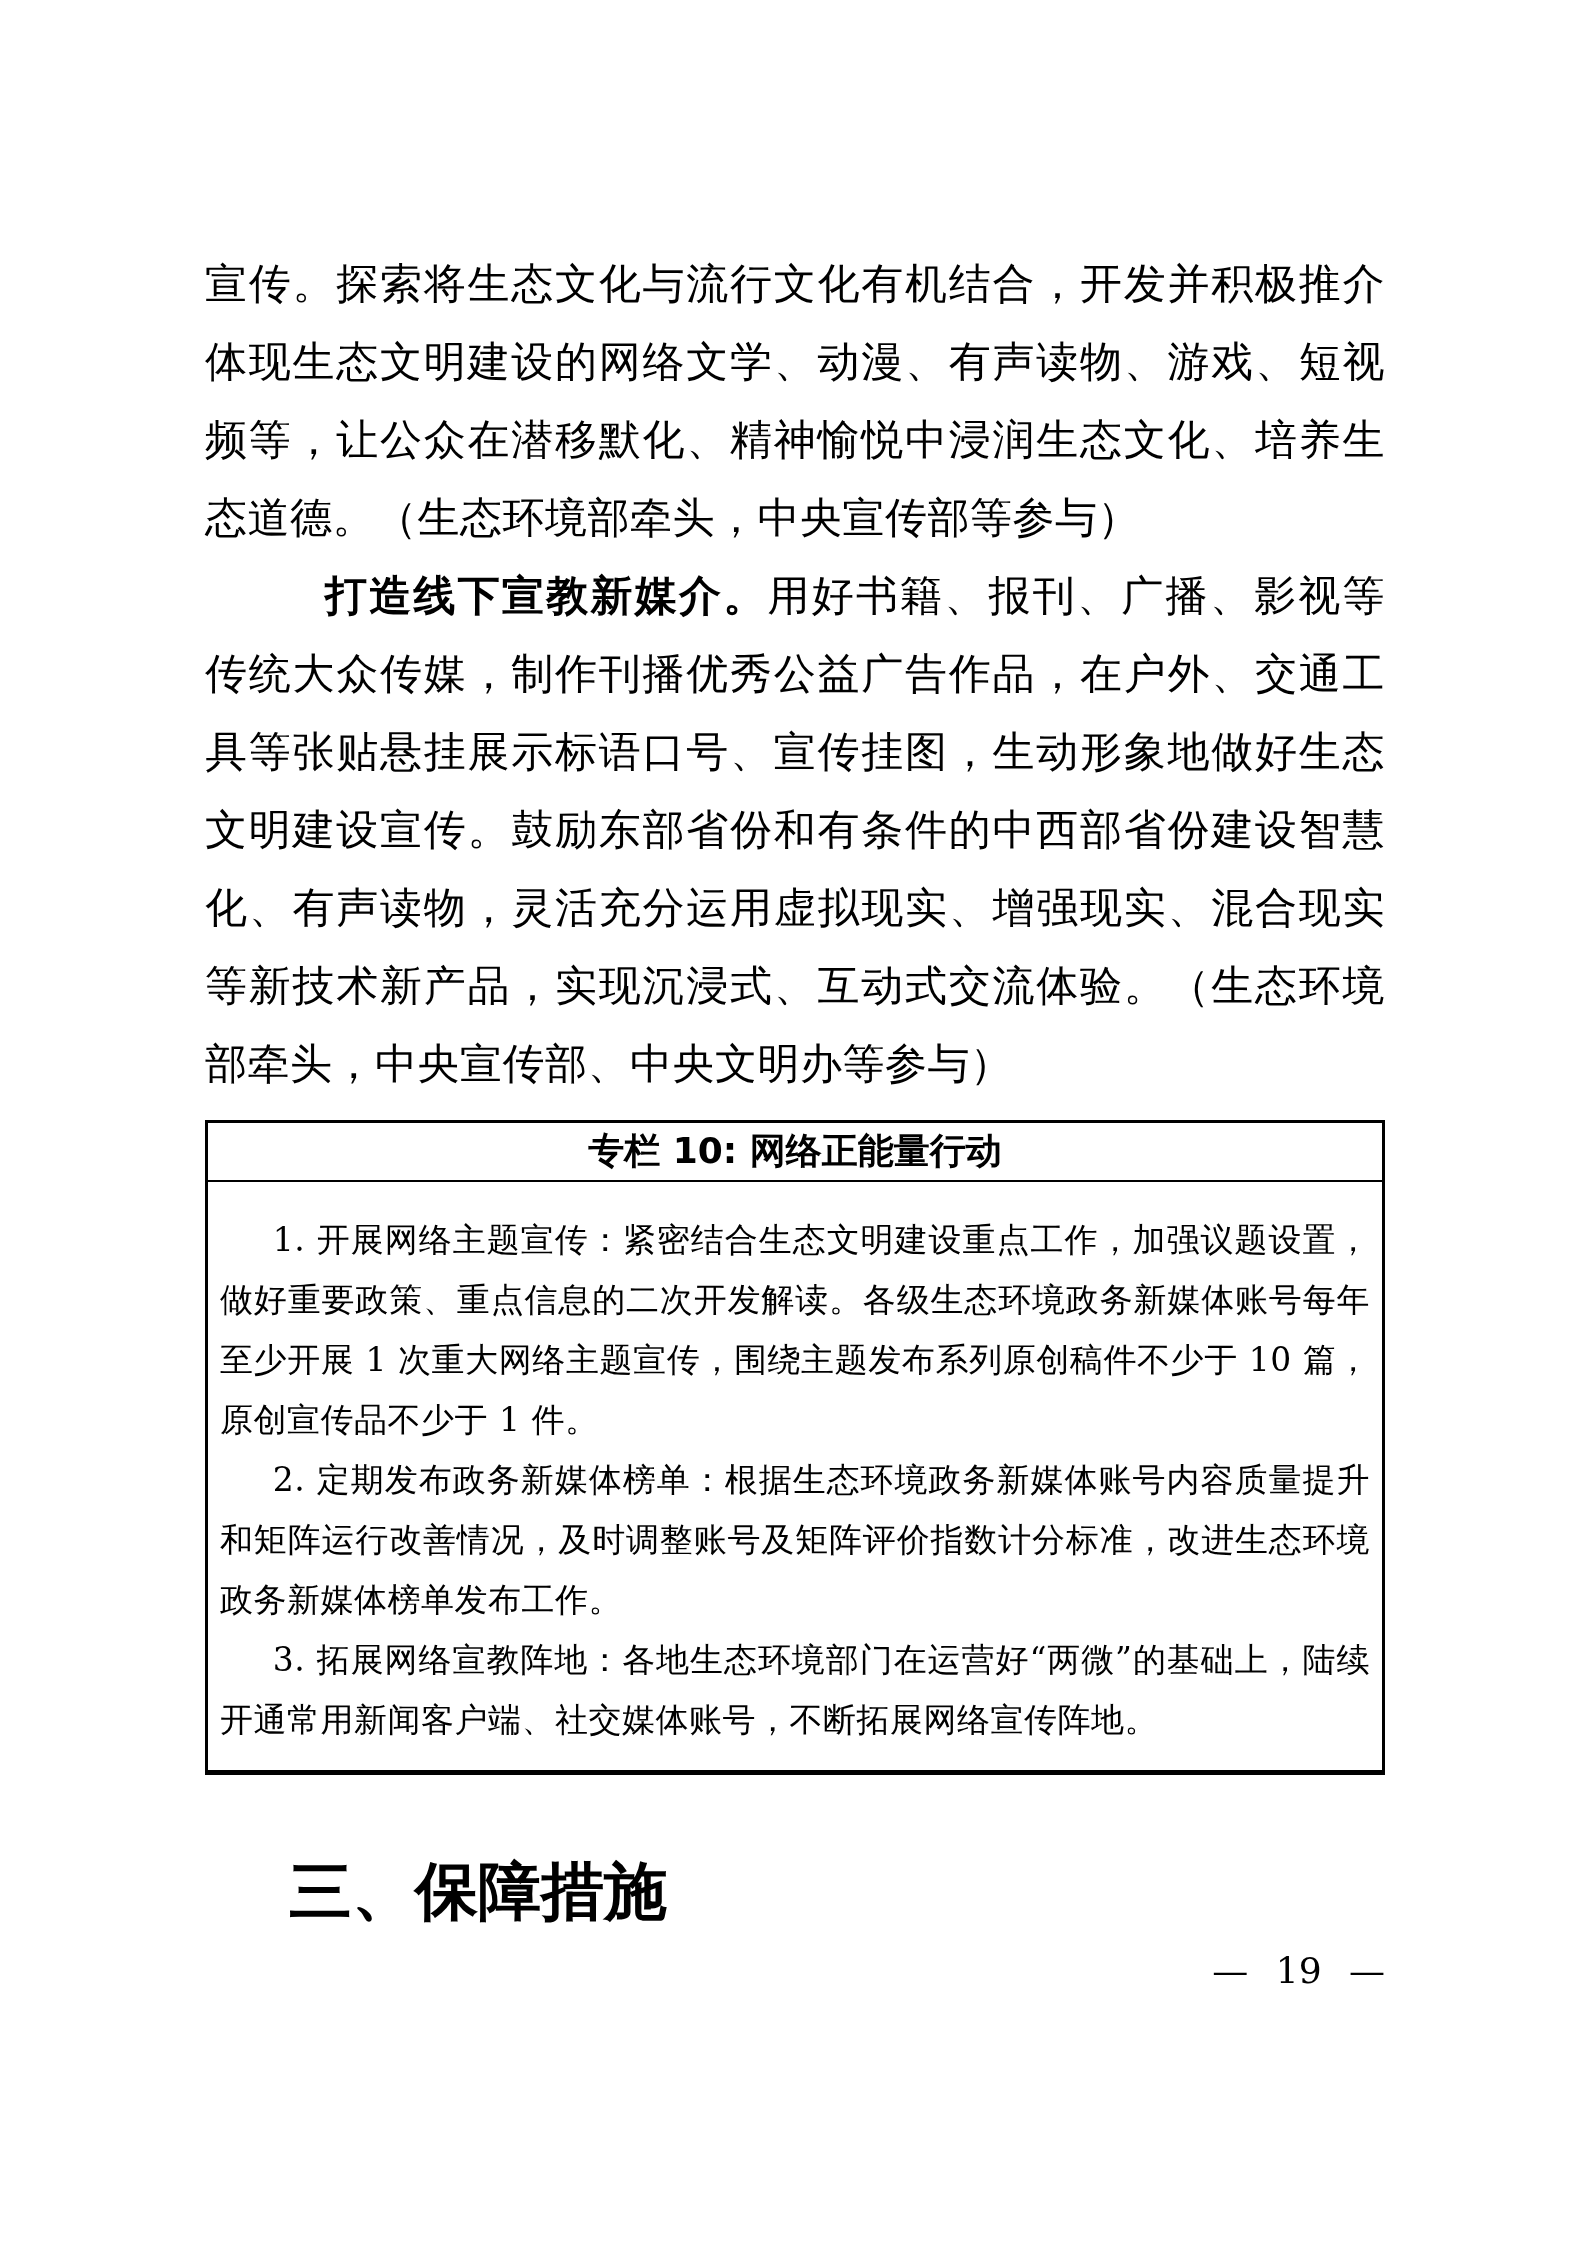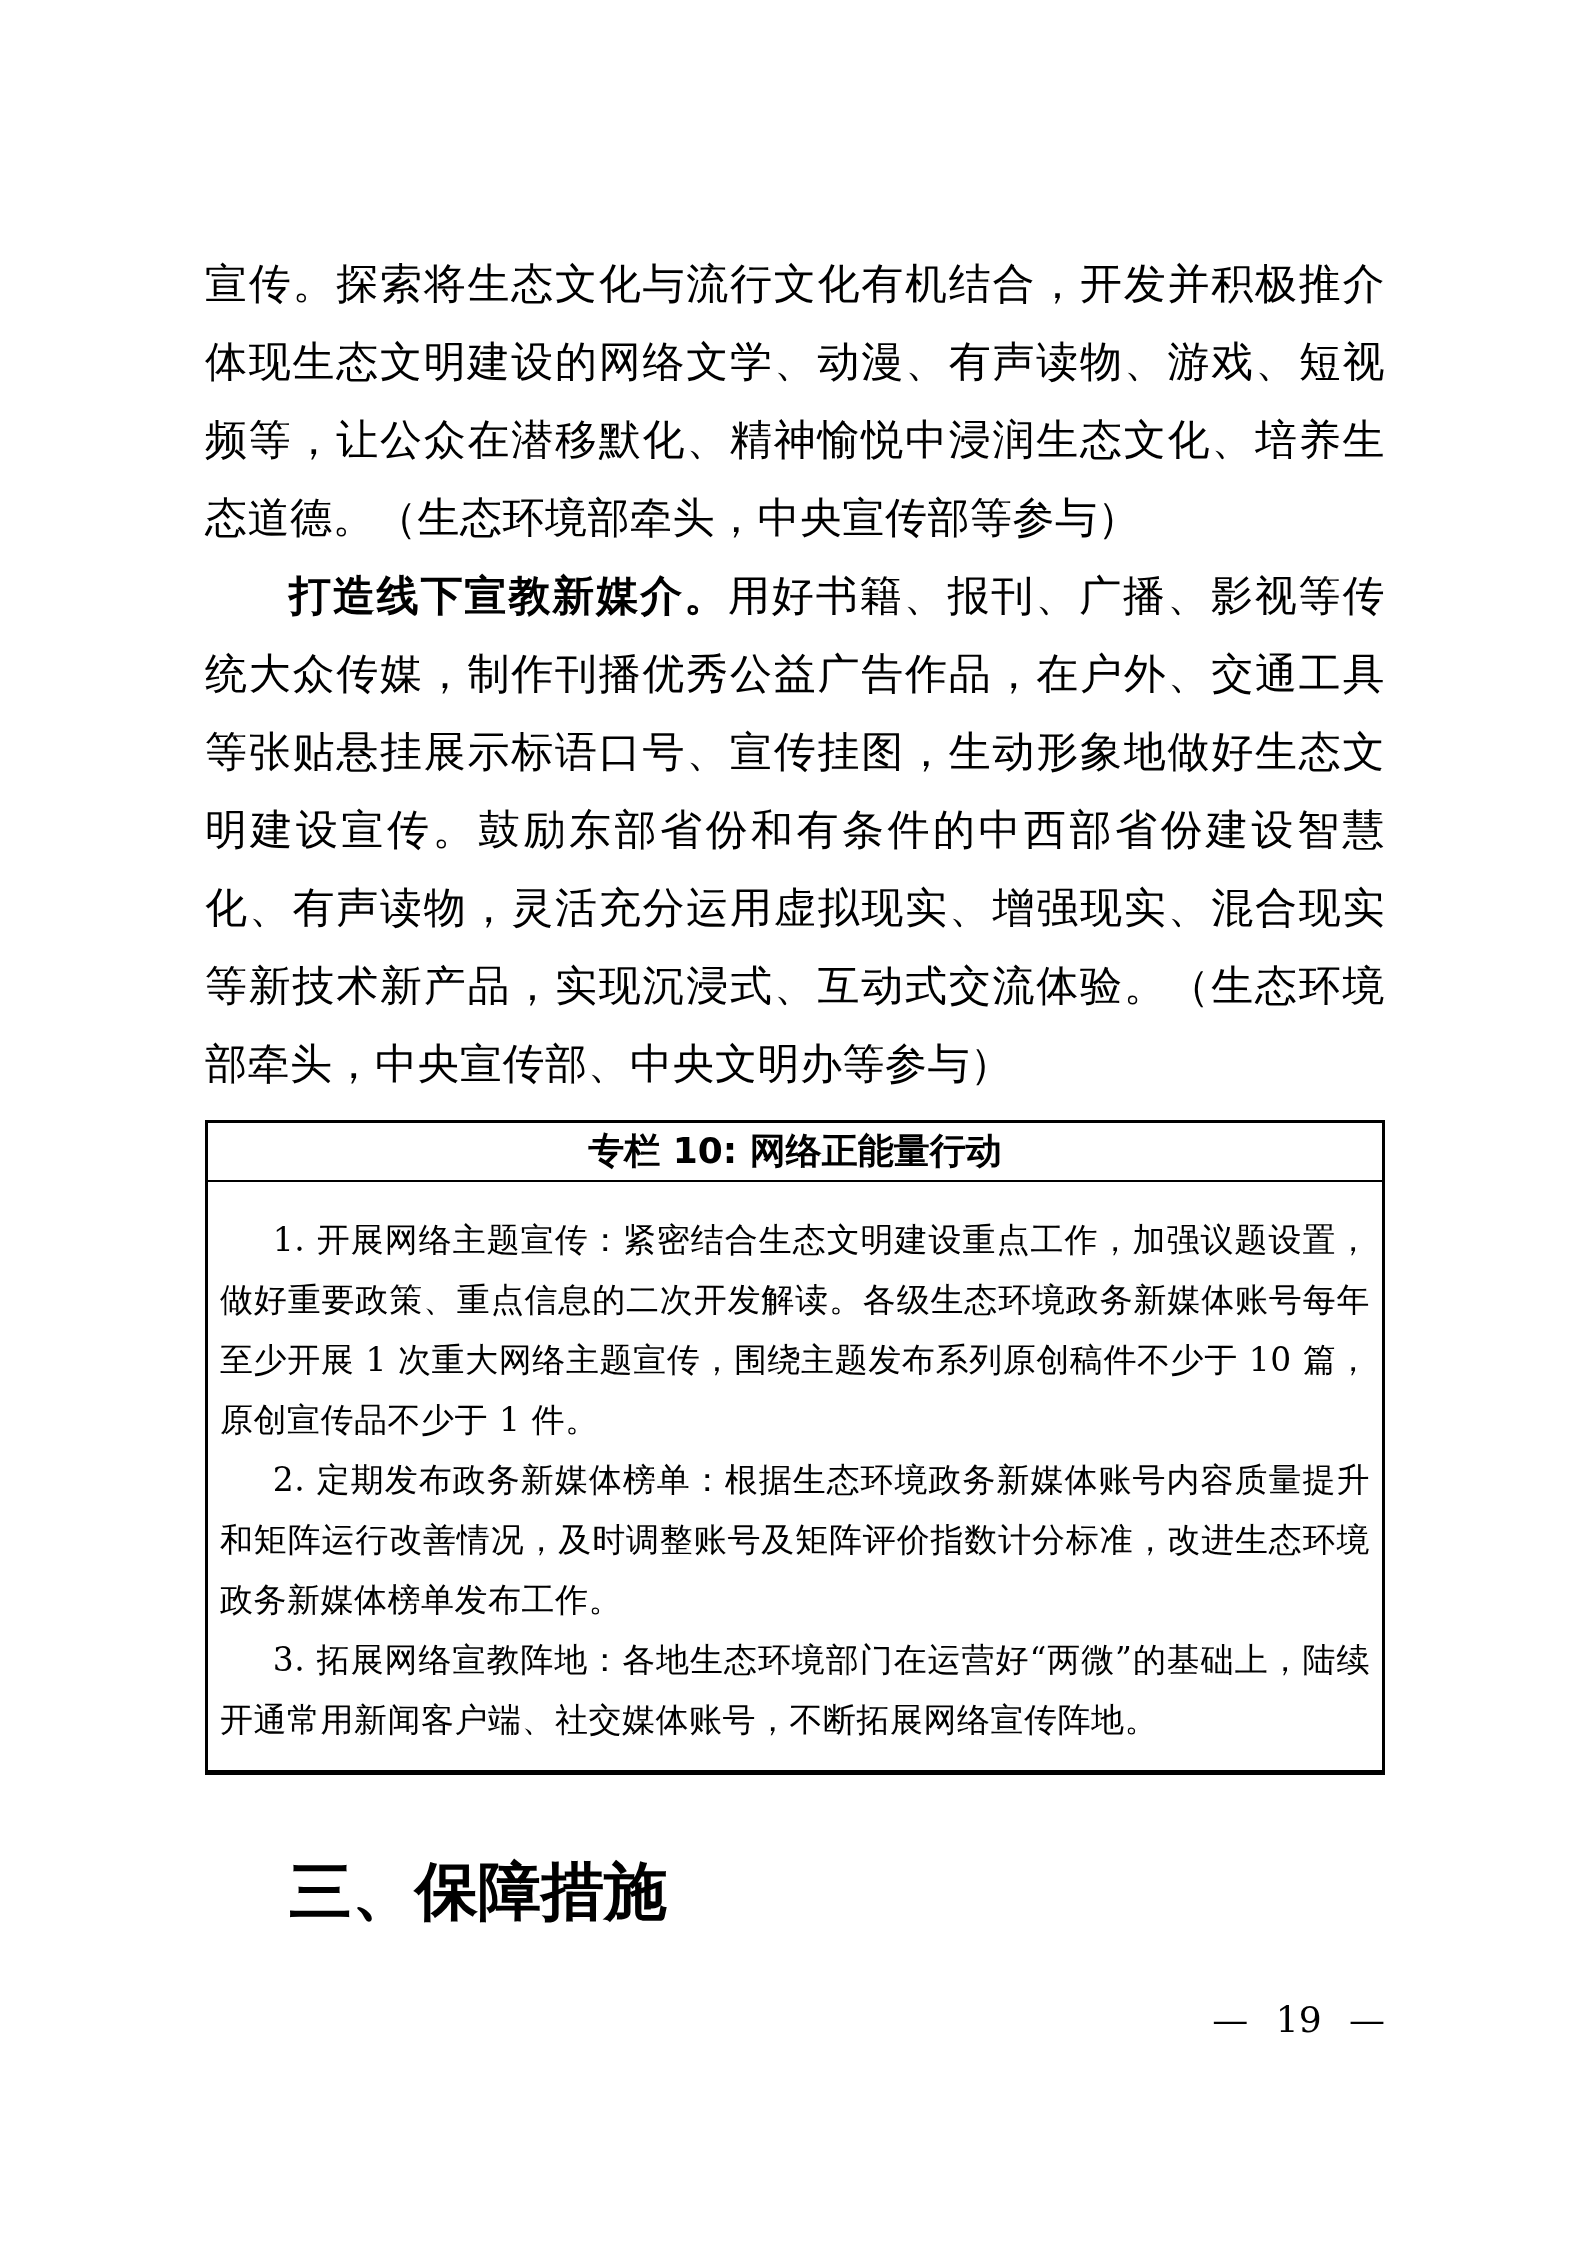--- a/index.html
+++ b/index.html
@@ -20,21 +20,21 @@
   }
   .para {
     margin: 0;
     font-size: 42px;
     line-height: 78px;
     text-align: justify;
     letter-spacing: 0.5px;
     font-family: Liberation Serif, serif;
   }
   .para.indent { text-indent: 2em; }
-  .para .lead { font-weight: 700; }
+  .para .lead { font-weight: 700; margin-left: 36px; }
 
   .spotlight-box {
     margin-top: 17px;
     border: 3px solid #000;
     border-bottom-width: 5px;
     background: #ffffff;
   }
   .box-header {
     height: 57px;
     border-bottom: 2px solid #000;
@@ -59,21 +59,21 @@
     margin: 88px 0 0 0;
     font-family: "DejaVu Sans", sans-serif;
     font-weight: 700;
     font-size: 63px;
     line-height: 58px;
     text-indent: 84px;
   }
 
   .page-number {
     position: absolute;
-    top: 2000px;
+    top: 1951px;
     right: 202px;
     font-size: 36px;
     line-height: 40px;
     word-spacing: 16px;
     font-family: "DejaVu Serif", serif;
   }
 </style>
 </head>
 <body>
 

